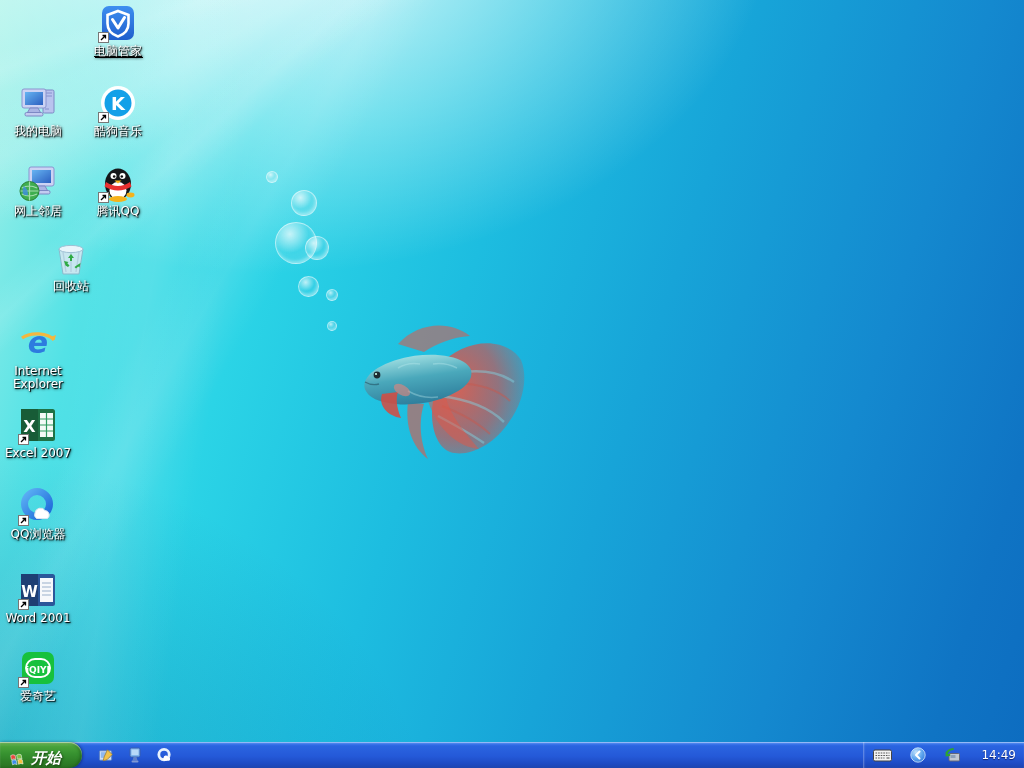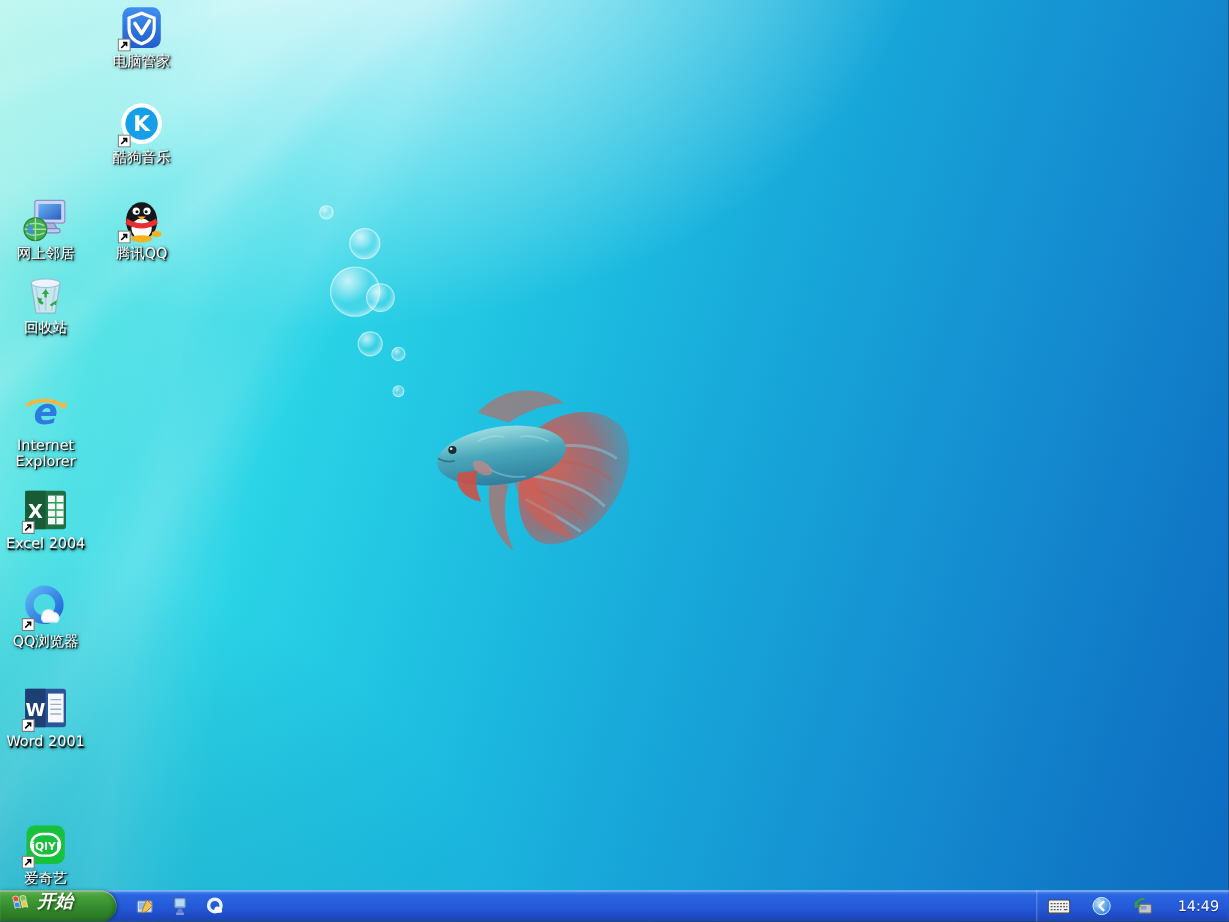--- a/index.html
+++ b/index.html
@@ -27,21 +27,21 @@
   .icon-cell{position:absolute;width:76px;text-align:center;cursor:pointer;}
   .icon-art{position:relative;width:40px;height:40px;margin:0 auto 2px auto;}
   .icon-art svg{display:block;}
   .sc-arrow{position:absolute;left:0;bottom:0;width:11px;height:11px;}
   .icon-label{color:#fff;font-size:12px;line-height:13px;
     text-shadow:1px 1px 1px #000,1px 1px 3px rgba(0,0,0,.9);}
   
   .taskbar{position:absolute;left:0;bottom:0;width:1024px;height:26px;display:flex;align-items:center;
     background:linear-gradient(180deg,#4a8df2 0%,#3370ea 8%,#2a64e0 16%,#2459d8 55%,#1d4ac2 85%,#1e45ae 100%);
     box-shadow:inset 0 1px 0 rgba(255,255,255,.35), inset 0 2px 2px rgba(255,255,255,.12);}
-  .start-button{height:26px;width:97px;display:flex;align-items:flex-start;gap:5px;padding-left:8px;box-sizing:border-box;
+  .start-button{height:26px;width:82px;display:flex;align-items:flex-end;gap:5px;padding-left:8px;box-sizing:border-box;
     background:linear-gradient(180deg,#70b75c 0%,#48a23a 18%,#379230 45%,#2e7f27 75%,#2a7322 100%);
     border-radius:0 13px 13px 0;cursor:pointer;
     box-shadow:inset 0 1px 1px rgba(255,255,255,.55), inset -2px 0 3px rgba(20,70,15,.45), 1px 0 3px rgba(0,0,30,.4);}
   .start-text{color:#fff;font-size:15px;font-weight:bold;font-style:italic;
     text-shadow:1px 1px 2px #17430f;}
   .quick-launch{display:flex;align-items:center;gap:9px;margin-left:14px;}
   .ql{width:20px;height:20px;padding:0;border:none;background:transparent;cursor:pointer;display:flex;align-items:center;justify-content:center;}
   .tray{margin-left:auto;display:flex;align-items:center;gap:18px;padding:0 8px 0 10px;height:100%;
     box-shadow:inset 2px 0 2px -1px rgba(255,255,255,.35);}
   .tray .ticon{display:flex;align-items:center;cursor:pointer;}
@@ -91,41 +91,60 @@
       <path d="M60 62 q10 -6 22 -4 M70 85 q14 8 30 6 M95 58 q12 -2 24 4" stroke="#bfeef2" stroke-width="1.5" fill="none" opacity="0.35"></path>
       <path d="M44 88 C40 100 50 110 63 112 C58 100 58 92 60 86 Z" fill="#d84a3e" opacity="0.85"></path>
       <ellipse cx="64" cy="84" rx="9" ry="5" fill="#e8847a" opacity="0.6" transform="rotate(30 64 84)"></ellipse>
       <circle cx="39" cy="69" r="3.4" fill="#1d2b33"></circle>
         <circle cx="38" cy="68" r="1.1" fill="#cfe"></circle>
       <path d="M27 76 q7 4 14 2" stroke="#2a5f70" stroke-width="1.4" fill="none" opacity="0.7"></path>
     </svg>
   </div>
 
 
-  <div class="icon-cell" style="left:80px;top:3px;">
+  <div class="icon-cell" style="left:80px;top:3px;text-decoration:underline;">
     <div class="icon-art">
       <svg width="40" height="40" viewBox="0 0 40 40">
         <defs>
             <linearGradient id="pmg" x1="0" y1="0" x2="0" y2="1">
           <stop offset="0" stop-color="#3e8ff0"></stop>
               <stop offset="1" stop-color="#1f5ecc"></stop>
             </linearGradient>
           </defs>
         <rect x="4" y="3" width="32" height="34" rx="7" fill="url(#pmg)"></rect>
         <path d="M20 8 L30.5 12 V20.5 C30.5 27.5 26 31.5 20 33.5 C14 31.5 9.5 27.5 9.5 20.5 V12 Z" fill="none" stroke="#fff" stroke-width="2.6"></path>
         <path d="M14.5 16.5 L20 25 L26.5 14.5" stroke="#fff" stroke-width="3" fill="none" stroke-linecap="round" stroke-linejoin="round"></path>
       </svg>
       <svg class="sc-arrow" viewBox="0 0 11 11">
           <rect x="0.5" y="0.5" width="10" height="10" fill="#fff" stroke="#777"></rect>
           <path d="M3 8 L7.5 3.5 M4.5 3.5 H7.5 V6.5" stroke="#000" stroke-width="1.3" fill="none"></path>
         </svg>
     </div>
     <div class="icon-label">电脑管家</div>
   </div>
 
+  <div class="icon-cell" style="left:0;top:83px;">
+    <div class="icon-art">
+      <svg width="40" height="40" viewBox="0 0 40 40">
+        <defs>
+            <linearGradient id="scr" x1="0" y1="0" x2="1" y2="1">
+          <stop offset="0" stop-color="#66b4f2"></stop>
+              <stop offset="1" stop-color="#2c5fc0"></stop>
+            </linearGradient>
+          </defs>
+        <rect x="25" y="7" width="11" height="23" rx="1.5" fill="#b9c3ee" stroke="#7d88c4"></rect>
+        <path d="M27 10 h7 M27 13 h7 M27 26 h4" stroke="#8690cc" stroke-width="1"></path>
+        <rect x="4" y="6" width="24" height="19" rx="2" fill="#ccd3f4" stroke="#8a94cf"></rect>
+        <rect x="7" y="9" width="18" height="13" fill="url(#scr)"></rect>
+        <path d="M12 25 h8 l2.5 4.5 h-13 z" fill="#aab4e4" stroke="#7d88c4"></path>
+        <rect x="7" y="29.5" width="18" height="3.5" rx="1.5" fill="#c3cbf0" stroke="#7d88c4"></rect>
+      </svg>
+    </div>
+    <div class="icon-label">我的电脑</div>
+  </div>
 
   <div class="icon-cell" style="left:80px;top:83px;">
     <div class="icon-art">
       <svg width="40" height="40" viewBox="0 0 40 40">
         <circle cx="20" cy="20" r="17" fill="#fff"></circle>
         <circle cx="20" cy="20" r="13.5" fill="#13a0e8"></circle>
         <text x="20" y="26.5" text-anchor="middle" font-size="18" font-weight="bold" fill="#fff">K</text>
       </svg>
       <svg class="sc-arrow" viewBox="0 0 11 11">
           <rect x="0.5" y="0.5" width="10" height="10" fill="#fff" stroke="#777"></rect>
@@ -172,21 +191,21 @@
         <path d="M19 23 h8 l2.5 4.5 h-13 z" fill="#aab4e4" stroke="#7d88c4"></path>
         <rect x="15" y="27.5" width="17" height="3.5" rx="1.5" fill="#c3cbf0" stroke="#7d88c4"></rect>
         <circle cx="11.5" cy="28" r="9.5" fill="#3fae4f" stroke="#2b8038"></circle>
         <path d="M4 25 q7 -4 15 0 M4 31 q7 4 15 0 M11.5 18.5 v19 M2.5 28 h18" stroke="#bfe8c4" stroke-width="1.2" fill="none" opacity="0.8"></path>
         <path d="M6 23 q4 3 4 9 q-3 1 -5 -1 q-1 -5 1 -8 z" fill="#3f8edc" opacity="0.85"></path>
       </svg>
     </div>
     <div class="icon-label">网上邻居</div>
   </div>
 
-  <div class="icon-cell" style="left:0;top:225px;">
+  <div class="icon-cell" style="left:0;top:238px;padding-left:33px;">
     <div class="icon-art">
       <svg width="40" height="40" viewBox="0 0 40 40">
         <path d="M8 11 L12 36 L28 36 L32 11 Z" fill="#d4e8f2" opacity="0.88" stroke="#8fb4c8"></path>
         <path d="M12 14 L15 34 M20 14 L20 34 M28 14 L25 34" stroke="#b4d0e0" stroke-width="1.4"></path>
         <ellipse cx="20" cy="11" rx="12" ry="3.6" fill="#e9f5fb" stroke="#9fc0d4"></ellipse>
         <path d="M17 20 l3 -4 3 4 h-2 v3 h-2 v-3 z" fill="#2faa44"></path>
         <path d="M14.5 27.5 l-1.5 -4.5 4.5 1 -1.2 1.2 2.2 2.3 -1.5 1.5 z" fill="#2faa44"></path>
         <path d="M25.5 27.5 l4 -2.5 -1 4.5 -1.3 -1 -2.2 2 -1.5 -1.6 z" fill="#2faa44"></path>
       </svg>
     </div>
@@ -212,21 +231,21 @@
         <rect x="3" y="4" width="17" height="32" fill="#185c37"></rect>
         <text x="11.5" y="26.5" text-anchor="middle" font-size="16" font-weight="bold" fill="#fff">X</text>
         <rect x="22" y="8" width="13" height="24" fill="#f4faf6"></rect>
         <path d="M22 14 h13 M22 20 h13 M22 26 h13 M28.5 8 v24" stroke="#2e9a5f" stroke-width="1.2"></path>
       </svg>
       <svg class="sc-arrow" viewBox="0 0 11 11">
           <rect x="0.5" y="0.5" width="10" height="10" fill="#fff" stroke="#777"></rect>
           <path d="M3 8 L7.5 3.5 M4.5 3.5 H7.5 V6.5" stroke="#000" stroke-width="1.3" fill="none"></path>
         </svg>
     </div>
-    <div class="icon-label">Excel 2004</div>
+    <div class="icon-label">Excel 2007</div>
   </div>
 
   <div class="icon-cell" style="left:0;top:486px;">
     <div class="icon-art">
       <svg width="40" height="40" viewBox="0 0 40 40">
         <defs>
             <linearGradient id="qbg" x1="0" y1="0" x2="1" y2="1">
           <stop offset="0" stop-color="#5db2f5"></stop>
               <stop offset="1" stop-color="#1b66d8"></stop>
             </linearGradient>
@@ -252,21 +271,21 @@
         <path d="M24 13 h9 M24 17 h9 M24 21 h9 M24 25 h9" stroke="#9ab0cc" stroke-width="1.2"></path>
       </svg>
       <svg class="sc-arrow" viewBox="0 0 11 11">
           <rect x="0.5" y="0.5" width="10" height="10" fill="#fff" stroke="#777"></rect>
           <path d="M3 8 L7.5 3.5 M4.5 3.5 H7.5 V6.5" stroke="#000" stroke-width="1.3" fill="none"></path>
         </svg>
     </div>
     <div class="icon-label">Word 2001</div>
   </div>
 
-  <div class="icon-cell" style="left:0;top:684px;">
+  <div class="icon-cell" style="left:0;top:648px;">
     <div class="icon-art">
       <svg width="40" height="40" viewBox="0 0 40 40">
         <rect x="4" y="4" width="32" height="32" rx="7" fill="#17c13d"></rect>
         <rect x="8" y="11" width="24" height="18" rx="9" fill="none" stroke="#fff" stroke-width="2"></rect>
         <text x="20" y="24.5" text-anchor="middle" font-size="9" font-weight="bold" fill="#fff">iQIYI</text>
       </svg>
       <svg class="sc-arrow" viewBox="0 0 11 11">
           <rect x="0.5" y="0.5" width="10" height="10" fill="#fff" stroke="#777"></rect>
           <path d="M3 8 L7.5 3.5 M4.5 3.5 H7.5 V6.5" stroke="#000" stroke-width="1.3" fill="none"></path>
         </svg>

